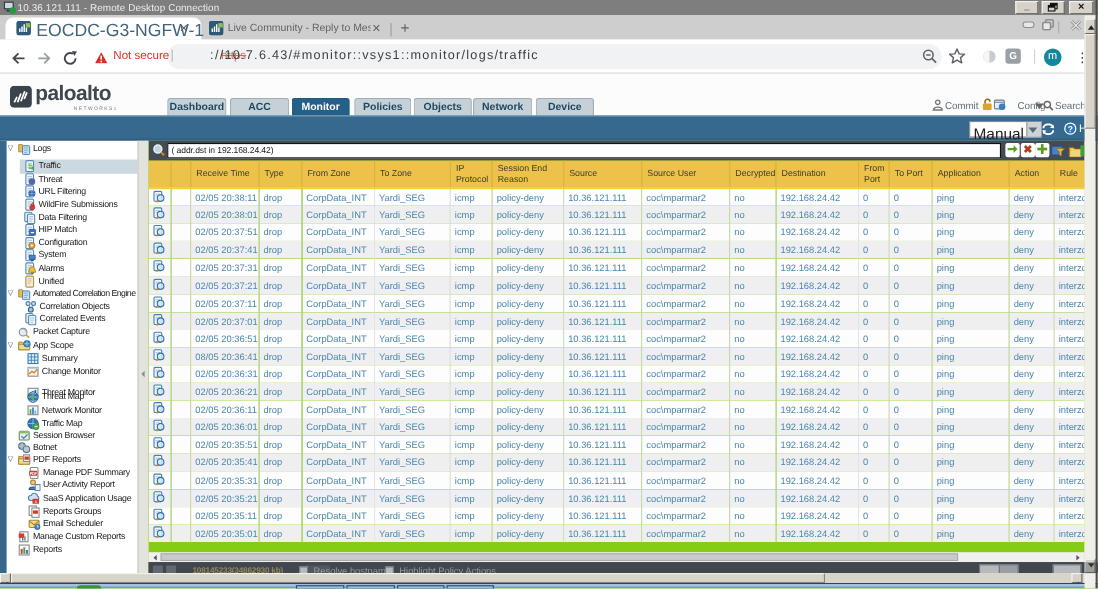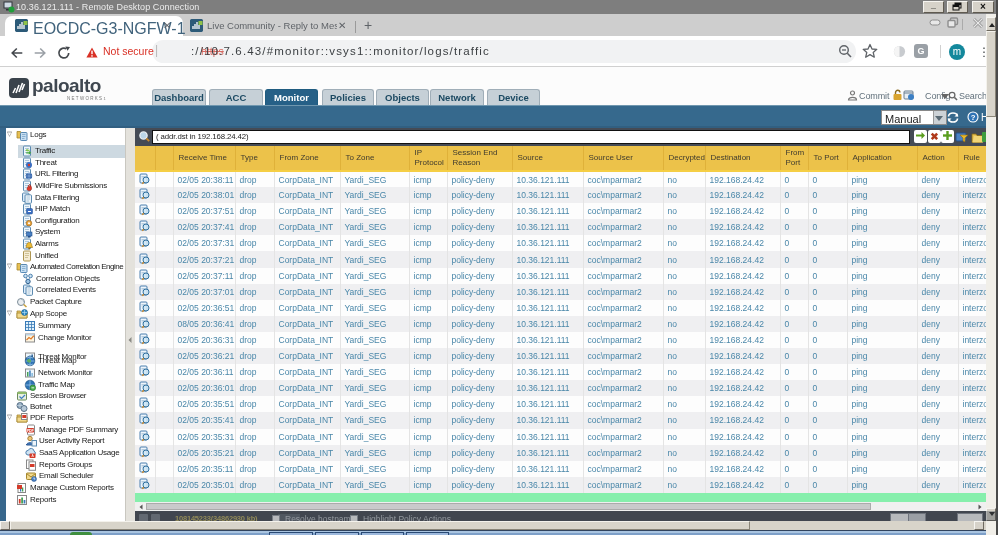--- a/index.html
+++ b/index.html
@@ -31,21 +31,21 @@
 
 #bluebar { left:0; top:105px; width:998px; height:23px; background:#36698d; border-top:1px solid #7097af; box-shadow:inset 0 -2px 0 #315f81; }
 
 #sidebar { left:0; top:128px; width:135px; height:393px; background:#fff; }
 #sidebar .edge { position:absolute; left:0; top:0; width:6px; height:100%; background:#38678c; }
 #sidebar .sbsb { position:absolute; right:0; top:0; width:10px; height:100%; background:#e4e2dc; border-left:1px solid #c9c7c0; }
 .ti { position:absolute; font-size:8px; letter-spacing:-0.25px; color:#1a1a1a; white-space:nowrap; }
 .ti .ic { display:inline-block; vertical-align:-2px; margin-right:2px; }
 .tri { position:absolute; font-size:6.5px; color:#555; }
 
-#content { left:135px; top:128px; width:851px; height:393px; background:#86efac; overflow:hidden; }
+#content { left:135px; top:128px; width:851px; height:393px; background:#84cc16; overflow:hidden; }
 #filterbar { position:absolute; left:0; top:0; width:851px; height:18px; background:#454b55; }
 #fip { position:absolute; left:17px; top:2px; width:758px; height:14px; background:#fff; border:1px solid #111;
   font-size:7.8px; letter-spacing:-0.1px; color:#222; line-height:12px; padding-left:3px; }
 .fbtn { position:absolute; top:2px; width:13px; height:13px; background:#fff; border-radius:2px;
   text-align:center; font-size:10px; line-height:13px; font-weight:bold; }
 
 #tbl { position:absolute; left:0; top:18px; width:900px; border-collapse:collapse; table-layout:fixed; }
 #tbl th { background:#ecc24a; color:#3f3b2e; font-size:8px; font-weight:normal; text-align:left;
   height:25px; padding:2px 0 2px 5px; vertical-align:middle; border-right:1px solid #dfb139;
   border-bottom:2px solid #f5ce44; line-height:10px; }
@@ -205,21 +205,21 @@
   <div class="abs" style="left:941px;top:27px;width:0;height:0;border-left:4px solid transparent;border-right:4px solid transparent;border-top:5px solid #666;"></div>
   <svg class="abs" style="left:948px;top:24px" width="10" height="10" viewBox="0 0 11 11">
       <circle cx="4.5" cy="4.5" r="3.1" fill="none" stroke="#666" stroke-width="1.4"></circle>
       <line x1="7" y1="7" x2="10" y2="10" stroke="#666" stroke-width="1.6"></line>
     </svg>
 
   <div class="abs" style="left:959px;top:24px;font-size:9px;letter-spacing:-0.1px;color:#62717c;">Search</div>
 </div>
 <div class="abs" id="bluebar">
   <div class="abs" style="left:881px;top:4px;width:66px;height:15px;background:#fff;border:1px solid #888;">
-    <div style="font-size:11px;color:#222;padding:2px 0 0 3px;">Manual</div>
+    <div style="font-size:14px;color:#222;padding:2px 0 0 3px;">Manual</div>
     <div class="abs" style="right:0;top:0;width:13px;height:13px;background:#cdd2d6;border-left:1px solid #999;"></div>
     <div class="abs" style="right:3px;top:5px;width:0;height:0;border-left:4px solid transparent;border-right:4px solid transparent;border-top:5px solid #5a6a74;"></div>
   </div>
   <svg class="abs" style="left:947px;top:6px" width="12" height="11" viewBox="0 0 12 11">
       <path d="M1.5 4.5 A4.5 3.5 0 0 1 10.5 4.5" fill="none" stroke="#fff" stroke-width="1.7"></path>
       <path d="M10.5 6.5 A4.5 3.5 0 0 1 1.5 6.5" fill="none" stroke="#fff" stroke-width="1.7"></path>
       <path d="M10.7 1.2 v3.2 h-3.2 Z" fill="#fff"></path>
       <path d="M1.3 9.8 v-3.2 h3.2 Z" fill="#fff"></path>
     </svg>
   <svg class="abs" style="left:967px;top:5px" width="12" height="12" viewBox="0 0 14 14">

